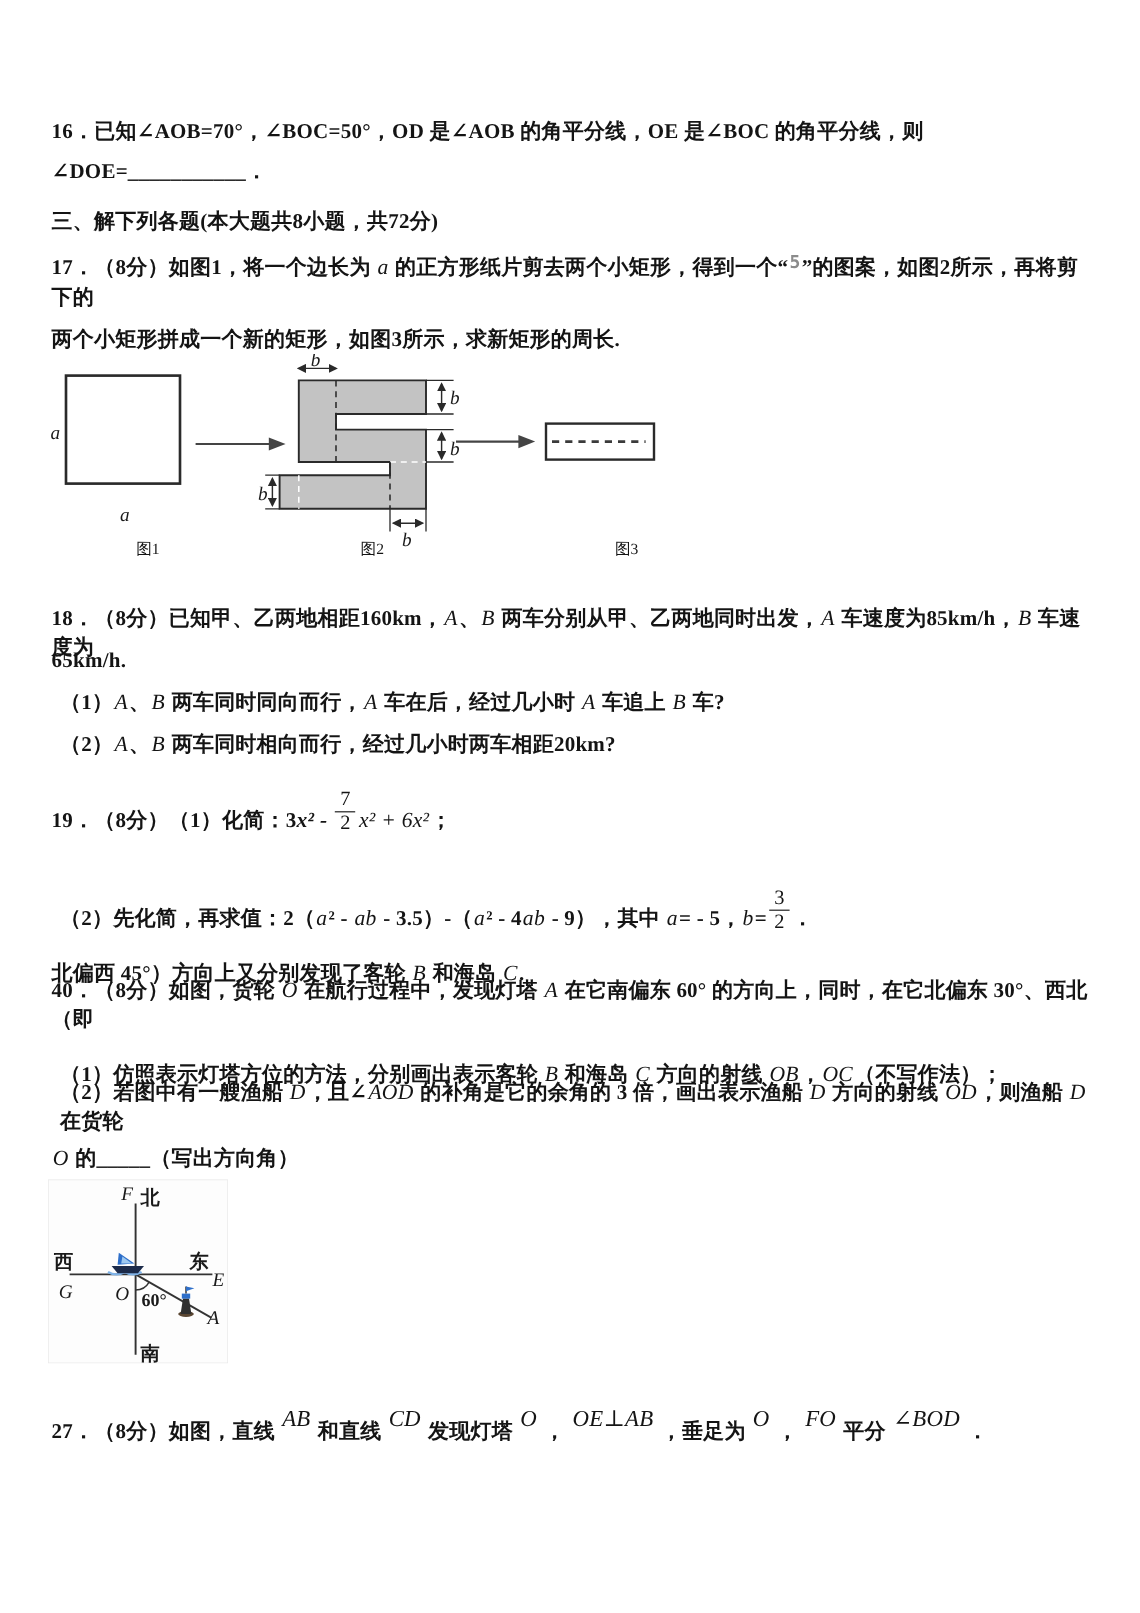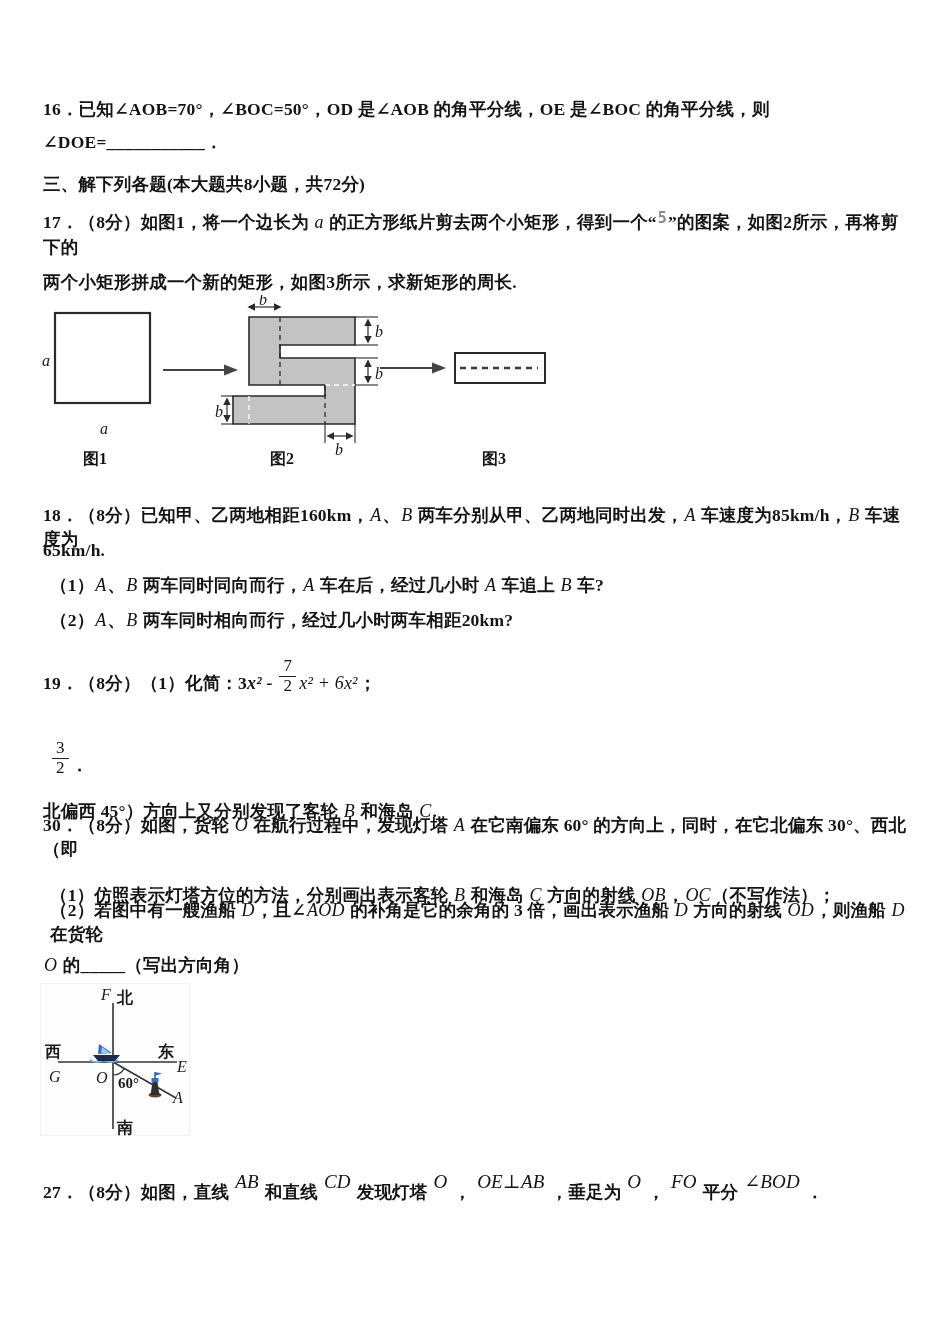--- a/index.html
+++ b/index.html
@@ -20,22 +20,22 @@
   
   .g5{font-family:"DejaVu Sans Mono","DejaVu Sans",monospace;color:#8b8b8b;
       font-weight:800;font-size:15px;position:relative;top:-5px;padding:0 1px;}
   
   .frac{display:inline-flex;flex-direction:column;align-items:center;
         vertical-align:middle;margin:0 2px;position:relative;top:-9px;
         font-family:"Liberation Serif","DejaVu Serif",serif;font-weight:400;
         font-size:17px;line-height:1.1;}
   .frac .num{padding:0 4px;border-bottom:1.5px solid #222;}
   .frac .den{padding:0 4px;}
-  .figlab{position:absolute;width:50px;text-align:left;font-size:16px;
-          font-weight:700;}
+  .figlab{position:absolute;width:50px;text-align:right;font-size:13px;
+          font-weight:400;}
   svg{position:absolute;}
   svg text{font-family:"Liberation Serif","DejaVu Serif",serif;}
   .svgit{font-style:italic;font-size:16px;fill:#1a1a1a;}
   .svgcn{font-size:16px;font-weight:700;fill:#1a1a1a;}
 </style>
 </head>
 <body>
 
 <div class="line" style="top:97px"><span>16．已知∠AOB=70°，∠BOC=50°，OD 是∠AOB 的角平分线，OE 是∠BOC 的角平分线，则</span></div>
 <div class="line" style="top:130px"><span>∠DOE=___________．</span></div>
@@ -110,27 +110,27 @@
 <div class="line ind" style="top:573px"><span>（1）</span><span class="m">A</span><span>、</span><span class="m">B</span><span> 两车同时同向而行，</span><span class="m">A</span><span> 车在后，经过几小时 </span><span class="m">A</span><span> 车追上 </span><span class="m">B</span><span> 车?</span></div>
 <div class="line ind" style="top:608px"><span>（2）</span><span class="m">A</span><span>、</span><span class="m">B</span><span> 两车同时相向而行，经过几小时两车相距20km?</span></div>
 
 <div class="line" style="top:666px">
   <span><span>19．（8分）（1）化简：3</span><span class="mb">x</span><span class="mb">²</span><span class="mb"> - </span></span><span class="frac">
       <span class="num">7</span>
       <span class="den">2</span>
     </span><span><span class="m">x² + 6x²</span><span>；</span></span>
 </div>
 <div class="line ind" style="top:748px">
-  <span class="frac">
+  <span><span>（2）先化简，再求值：2（</span><span class="m">a</span><span>² - </span><span class="m">ab</span><span> - 3.5）-（</span><span class="m">a</span><span>² - 4</span><span class="m">ab</span><span> - 9），其中 </span><span class="m">a</span><span>= - 5，</span><span class="m">b</span><span>=</span></span><span class="frac">
       <span class="num">3</span>
       <span class="den">2</span>
     </span><span><span>．</span></span>
 </div>
 
-<div class="line" style="top:813px"><span>30．（8分）如图，货轮 </span><span class="m">O</span><span> 在航行过程中，发现灯塔 </span><span class="m">A</span><span> 在它南偏东 60° 的方向上，同时，在它北偏东 30°、西北（即</span></div>
+<div class="line" style="top:813px"><span>40．（8分）如图，货轮 </span><span class="m">O</span><span> 在航行过程中，发现灯塔 </span><span class="m">A</span><span> 在它南偏东 60° 的方向上，同时，在它北偏东 30°、西北（即</span></div>
 <div class="line" style="top:799px"><span>北偏西 45°）方向上又分别发现了客轮 </span><span class="m">B</span><span> 和海岛 </span><span class="m">C</span><span>.</span></div>
 <div class="line ind" style="top:883px"><span>（1）仿照表示灯塔方位的方法，分别画出表示客轮 </span><span class="m">B</span><span> 和海岛 </span><span class="m">C</span><span> 方向的射线 </span><span class="m">OB</span><span>，</span><span class="m">OC</span><span>（不写作法）；</span></div>
 <div class="line ind" style="top:898px"><span>（2）若图中有一艘渔船 </span><span class="m">D</span><span>，且∠</span><span class="m">AOD</span><span> 的补角是它的余角的 3 倍，画出表示渔船 </span><span class="m">D</span><span> 方向的射线 </span><span class="m">OD</span><span>，则渔船 </span><span class="m">D</span><span> 在货轮</span></div>
 <div class="line" style="top:953px"><span class="m">O</span><span> 的</span><span>_____</span><span>（写出方向角）</span></div>
 
 <svg style="left:40px;top:983px" width="150" height="153" viewBox="0 0 150 153">
   <rect x="0" y="0" width="150" height="153" fill="#fdfdfd" stroke="#e6e6e6" stroke-width="1"></rect>
 
   <line x1="73" y1="20" x2="73" y2="146" stroke="#333" stroke-width="1.6"></line>
   <line x1="18" y1="79" x2="137" y2="79" stroke="#333" stroke-width="1.6"></line>

